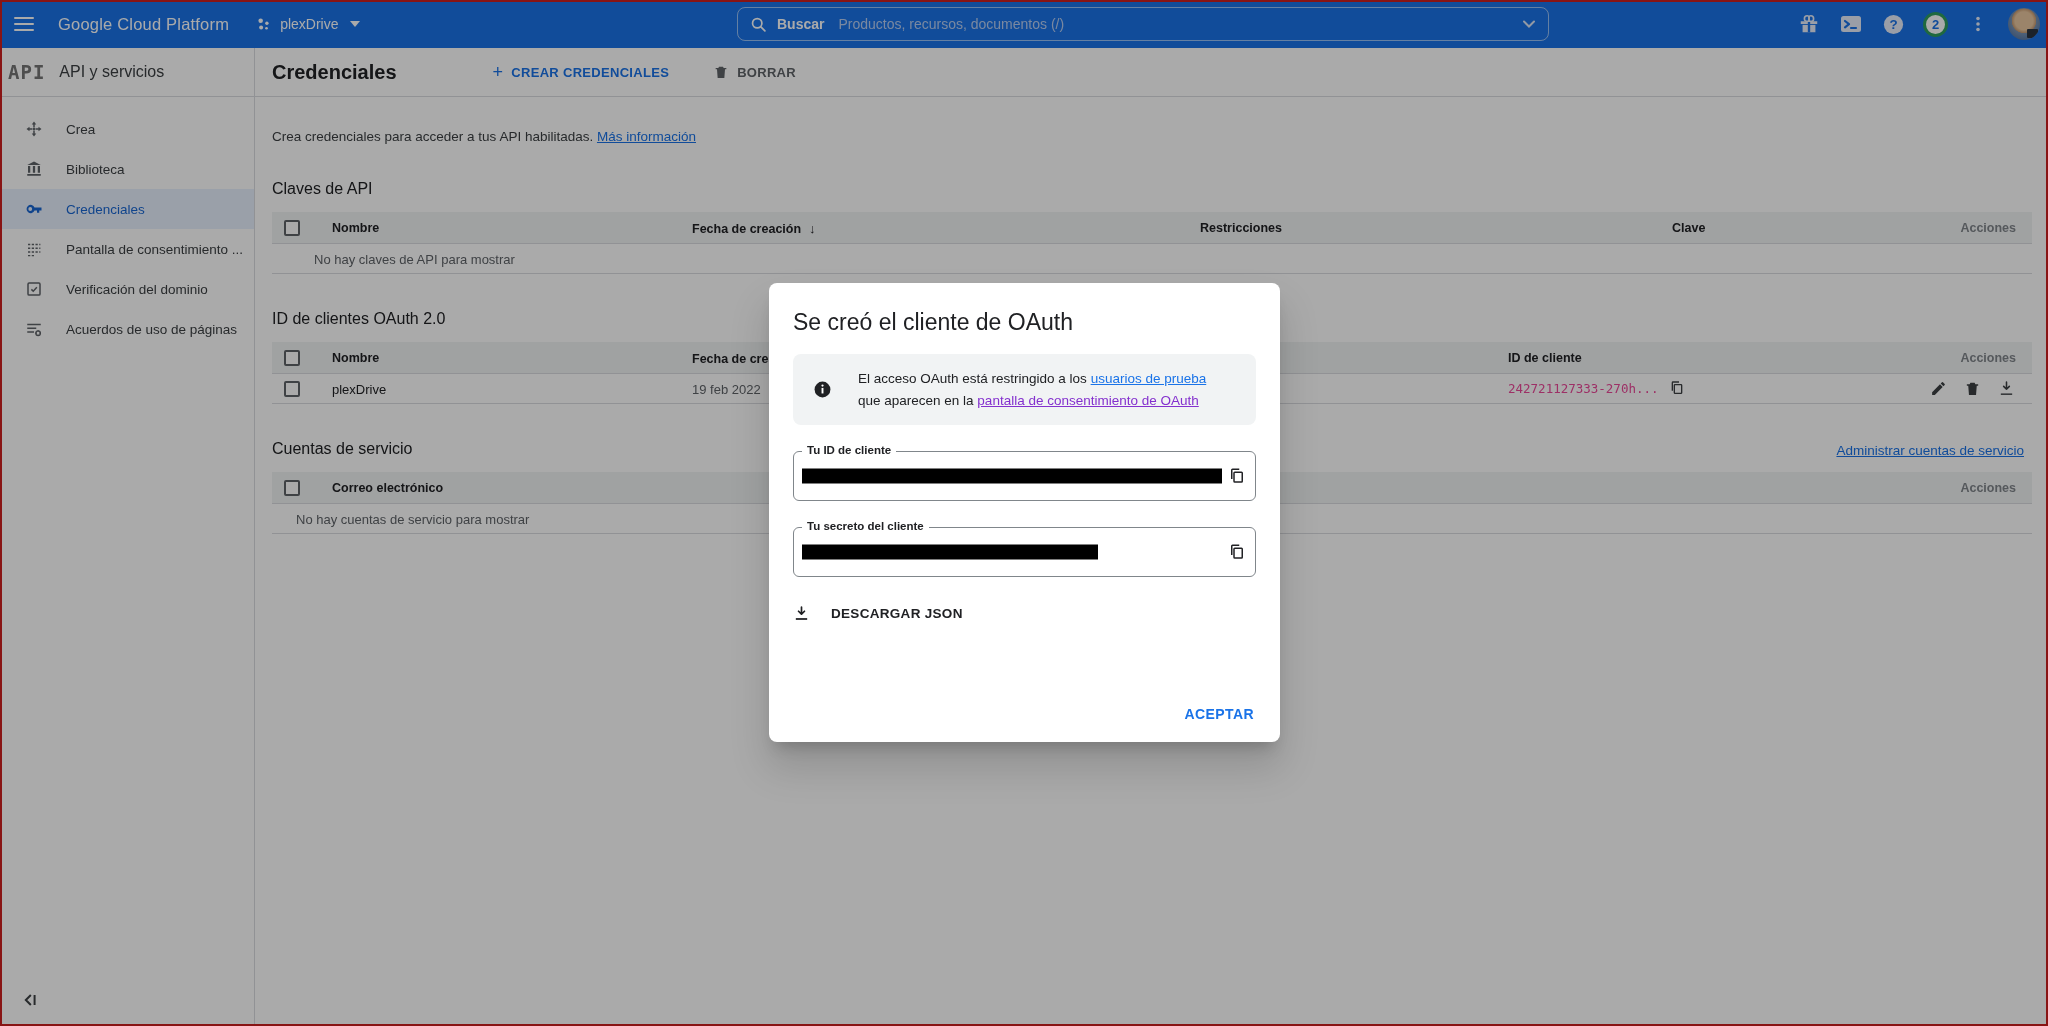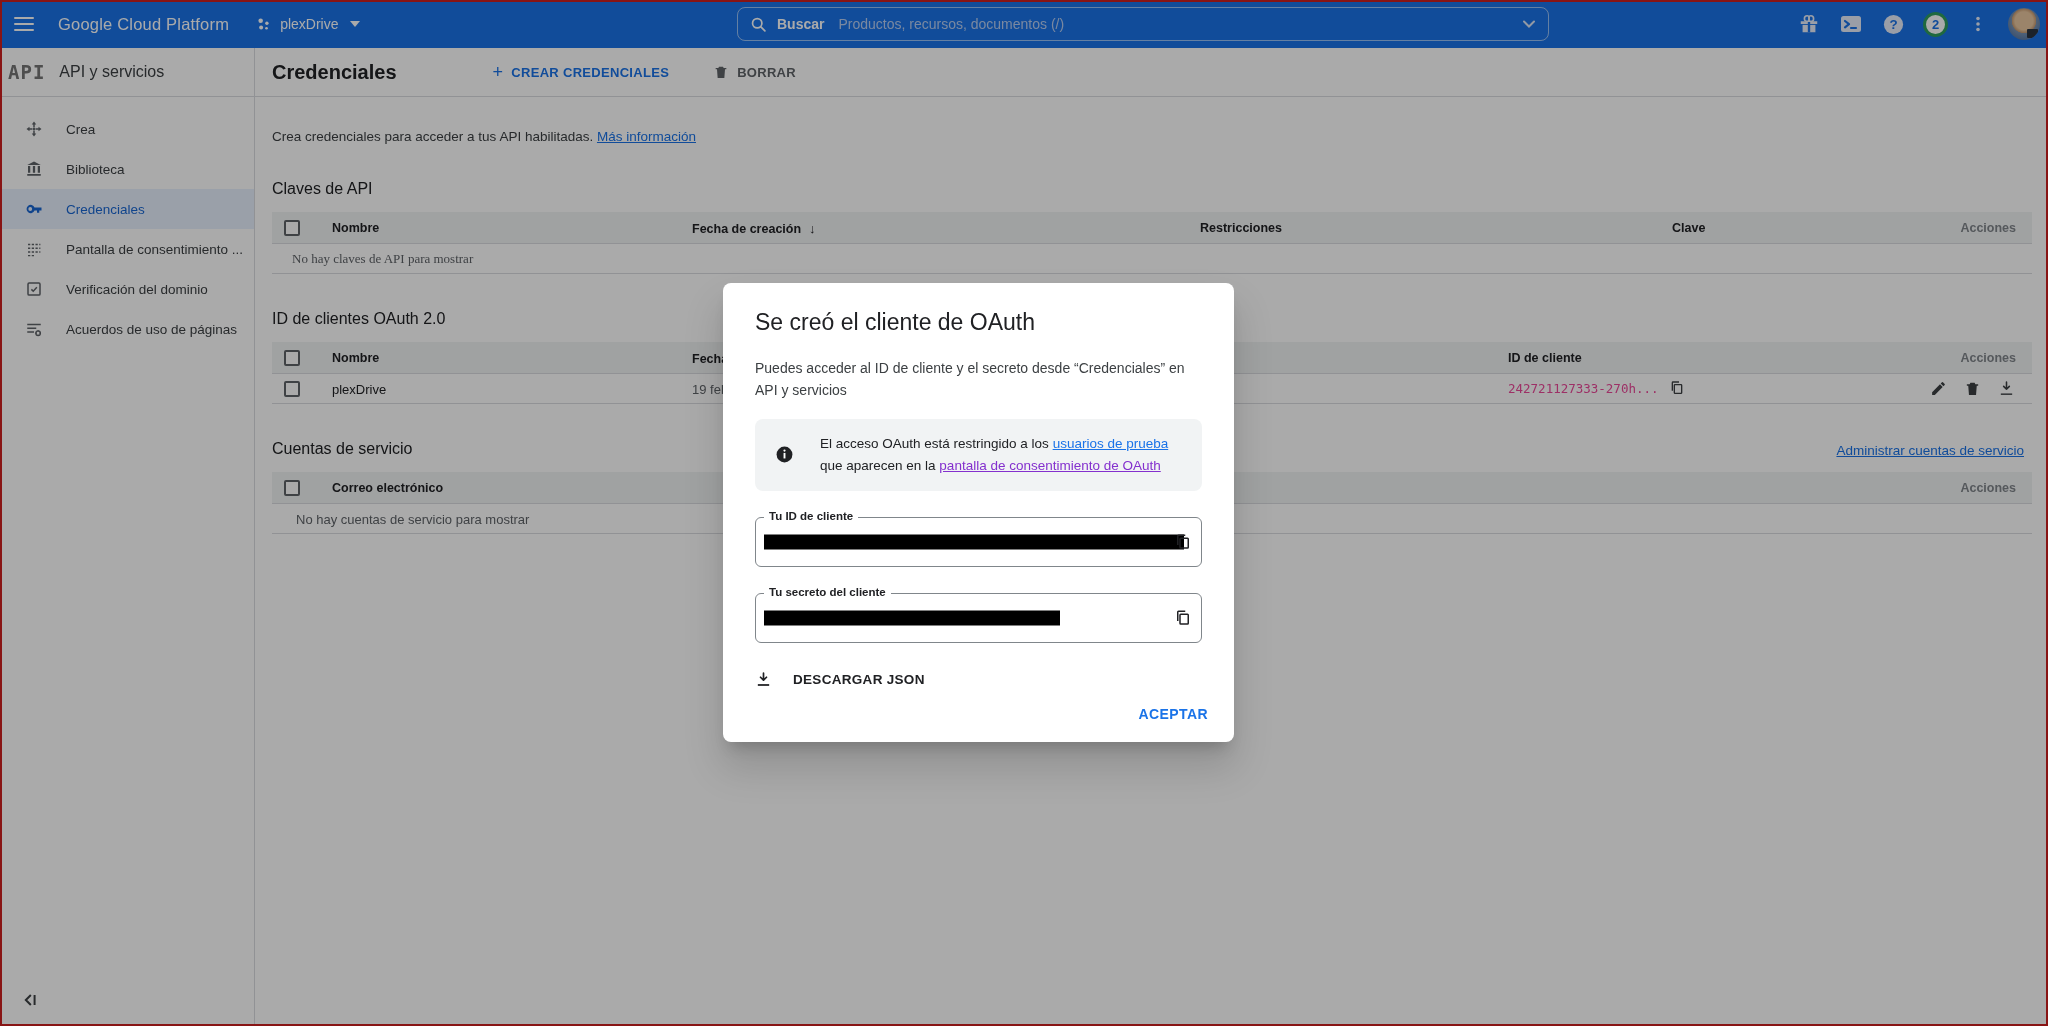--- a/index.html
+++ b/index.html
@@ -77,22 +77,22 @@
   .trow.head .cell { font-weight:600; font-size:12.5px; }
   .cell.actions-h { right:16px; color:#80868b; }
   .cell.right-icons { right:16px; display:flex; gap:16px; color:#3c4043; }
   .cell.muted { color:#5f6368; }
   .sort-arrow { font-weight:700; margin-left:8px; font-size:13px; color:#202124; }
   .checkbox { width:16px; height:16px; border:2px solid #5f6368; border-radius:2px; background:#fff; cursor:pointer; }
   .mono { font-family:"DejaVu Sans Mono", monospace; font-size:12.5px; color:#ec4899; display:flex; align-items:center; gap:10px; }
   .icon-btn { width:18px; height:18px; color:#3c4043; cursor:pointer; display:flex; }
 
   
-  .modal { position:absolute; left:723px; top:283px; width:511px; height:459px; background:#fff; border-radius:8px;
-    box-shadow:0 11px 15px -7px rgba(0,0,0,.2), 0 24px 38px 3px rgba(0,0,0,.14); z-index:60; padding:26px 32px; }
+  .modal { position:absolute; left:769px; top:283px; width:511px; height:459px; background:#fff; border-radius:8px;
+    box-shadow:0 11px 15px -7px rgba(0,0,0,.2), 0 24px 38px 3px rgba(0,0,0,.14); z-index:60; padding:26px 24px; }
   .modal-title { font-size:23px; font-weight:400; color:#202124; }
   .modal-body-text { margin-top:22px; font-size:14px; color:#3c4043; line-height:1.55; width:440px; }
   .infobox { margin-top:18px; background:#f1f3f4; border-radius:8px; padding:14px 18px 14px 20px; display:flex; gap:26px; align-items:center; }
   .infobox .txt { font-size:13.5px; color:#202124; line-height:1.6; width:370px; }
   .info-ic { flex:none; width:19px; height:19px; color:#202124; }
 
   .field { position:relative; margin-top:26px; height:50px; border:1px solid #80868b; border-radius:6px; }
   .field-label { position:absolute; top:-8px; left:8px; background:#fff; padding:0 5px; font-size:11.5px; font-weight:600; color:#202124; }
   .redact { position:absolute; left:8px; top:50%; transform:translateY(-50%); height:15px; background:#000; }
   .redact.full { width:420px; }
@@ -271,21 +271,21 @@
             </div>
           <div class="cell" style="left:60px;">Nombre</div>
           <div class="cell" style="left:420px;">
             <span>Fecha de creación</span><span class="sort-arrow">↓</span>
           </div>
           <div class="cell" style="left:928px;">Restricciones</div>
           <div class="cell" style="left:1400px;">Clave</div>
           <div class="cell actions-h">Acciones</div>
         </div>
         <div class="trow body">
-          <div class="cell muted" style="left:20px;font-family:Liberation Serif, serif;">No hay claves de API para mostrar</div>
+          <div class="cell muted" style="left:42px;">No hay claves de API para mostrar</div>
         </div>
       </div>
     </section>
 
     <section class="sect">
       <h2 class="section-title">ID de clientes OAuth 2.0</h2>
       <div class="gtable">
         <div class="trow head">
           <div class="cell" style="left:12px;">
               <div class="checkbox"></div>
@@ -353,21 +353,20 @@
       </div>
     </section>
   </div>
 </main>
 
 <div class="screen-border"></div>
 <div class="scrim"></div>
 
 <div class="modal">
   <h1 class="modal-title">Se creó el cliente de OAuth</h1>
-  <p class="modal-body-text">Puedes acceder al ID de cliente y el secreto desde “Credenciales” en API y servicios</p>
 
   <div class="infobox">
     <svg class="info-ic" viewBox="0 0 24 24">
       <circle cx="12" cy="12" r="10" fill="#202124"></circle>
       <rect x="10.8" y="10" width="2.4" height="7" fill="#fff"></rect>
       <circle cx="12" cy="7" r="1.4" fill="#fff"></circle>
     </svg>
     <div class="txt">
       <span>El acceso OAuth está restringido a los </span><a class="link">usuarios de prueba</a><span> que aparecen en la </span><a class="link-visited">pantalla de consentimiento de OAuth</a>
     </div>

